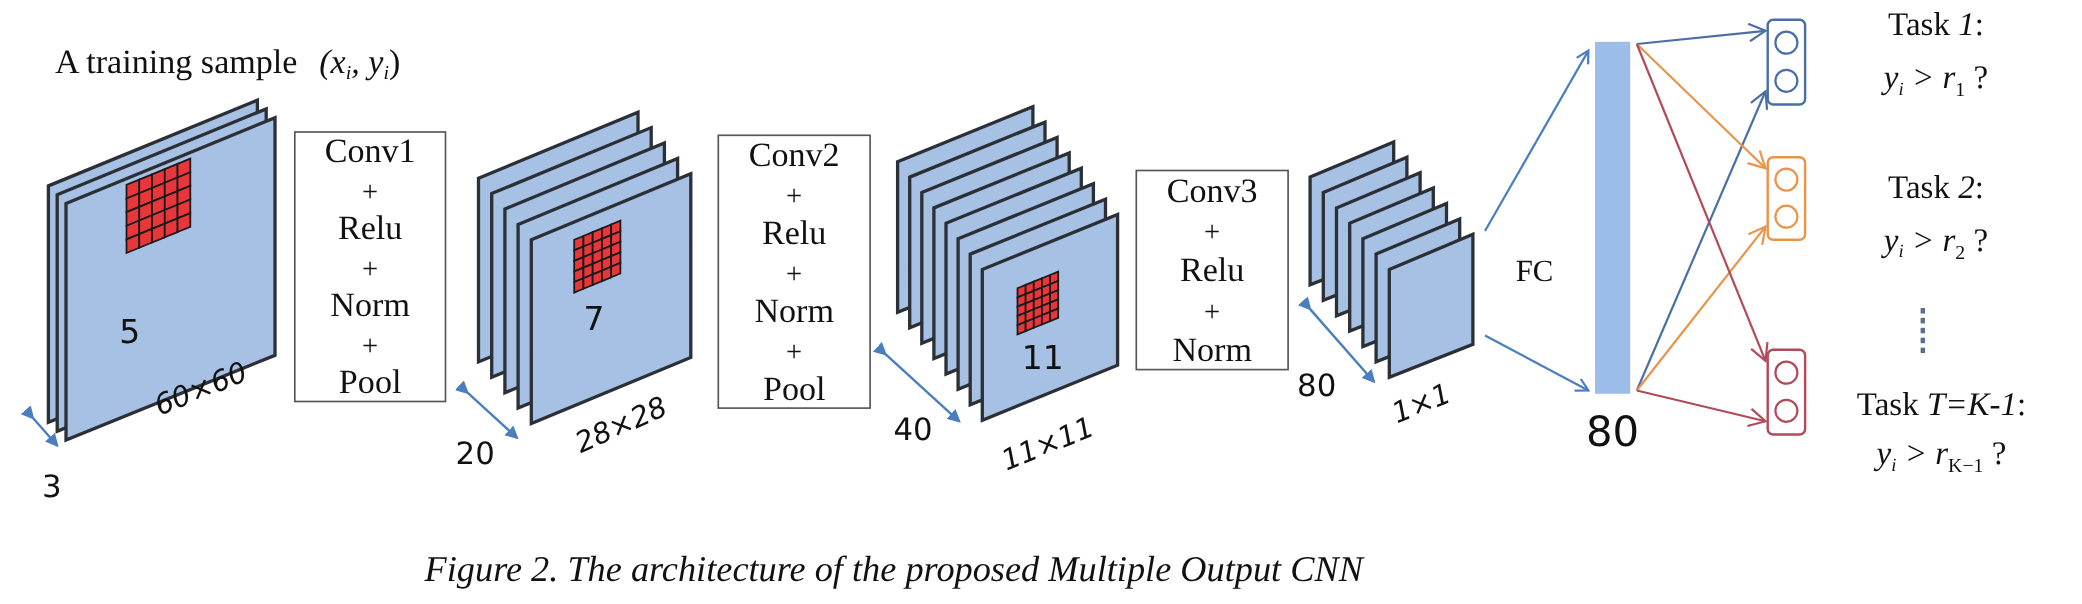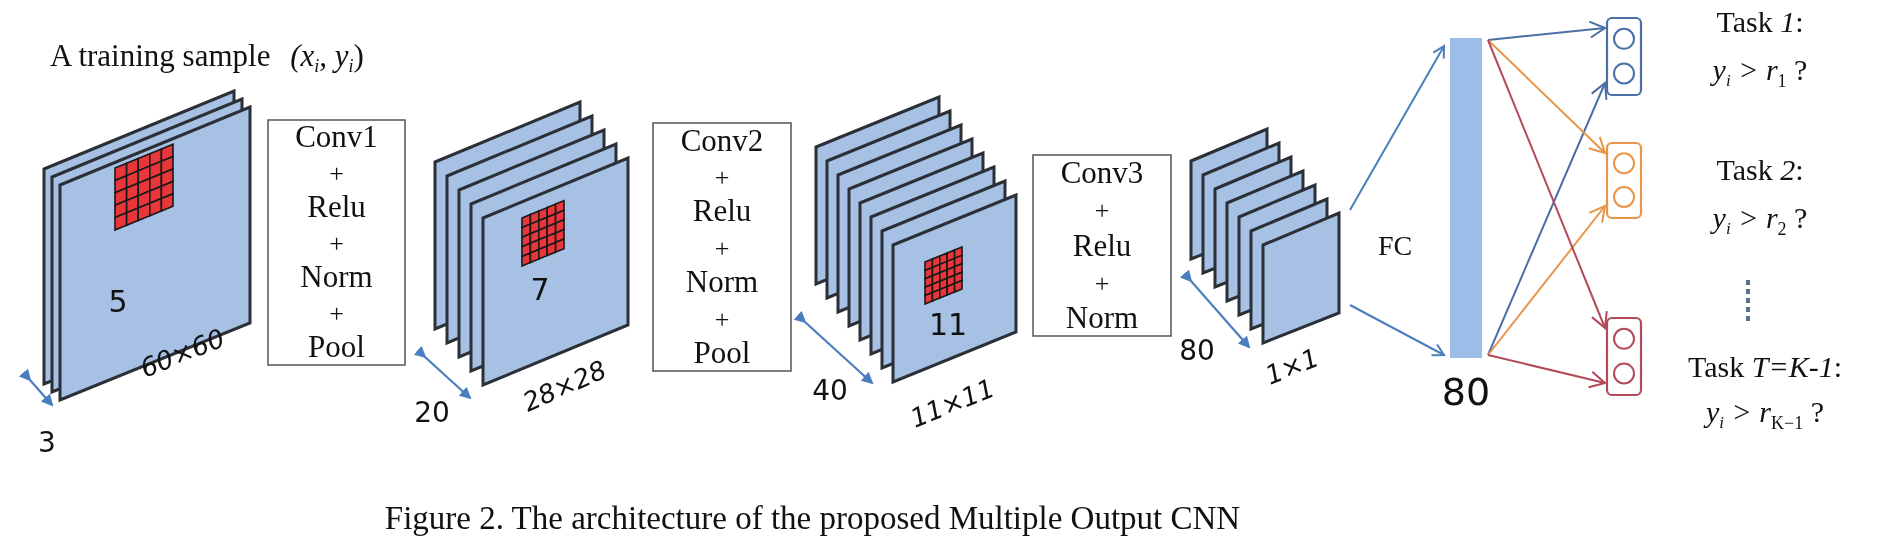--- a/index.html
+++ b/index.html
@@ -5,21 +5,21 @@
   html, body { margin: 0; padding: 0; background: #ffffff; }
   body { width: 1893px; height: 549px; overflow: hidden; position: relative; }
   #diagram { position: absolute; left: 0; top: 0; width: 1893px; height: 549px; }
   .serif { font-family: "Liberation Serif", "DejaVu Serif", serif; fill: #111; }
   .sans { font-family: "DejaVu Sans", "Liberation Sans", sans-serif; fill: #111; }
   .sheet { fill: #a7c1e4; stroke: #2b2f36; stroke-width: 3; stroke-linejoin: miter; }
   .kernel { fill: #e8363a; stroke: #1a1a1a; stroke-width: 1.6; }
   .op-box { fill: #ffffff; stroke: #555; stroke-width: 1.5; }
   .dim-arrow { stroke: #4a7ebf; stroke-width: 2.2; fill: none; }
   .caption { position: absolute; left: 0; width: 1625px; top: 500px; text-align: center;
-             font-family: "Liberation Serif", "DejaVu Serif", serif; font-size: 33px; color: #111; }
+             font-family: "Liberation Serif", "DejaVu Serif", serif; font-size: 33px; color: #111; font-style: italic; }
 </style>
 </head>
 <body>
 
 <svg id="diagram" xmlns="http://www.w3.org/2000/svg" width="1893" height="549" viewBox="0 0 1893 549">
   <defs>
     <marker id="arrow-blue" markerWidth="14" markerHeight="14" refX="12" refY="7" orient="auto" markerUnits="userSpaceOnUse">
       <path d="M1,1 L12,7 L1,13" fill="none" stroke="#4a7ebf" stroke-width="2"></path>
     </marker>
     <marker id="arrow-dark-blue" markerWidth="18" markerHeight="18" refX="16" refY="9" orient="auto" markerUnits="userSpaceOnUse">

